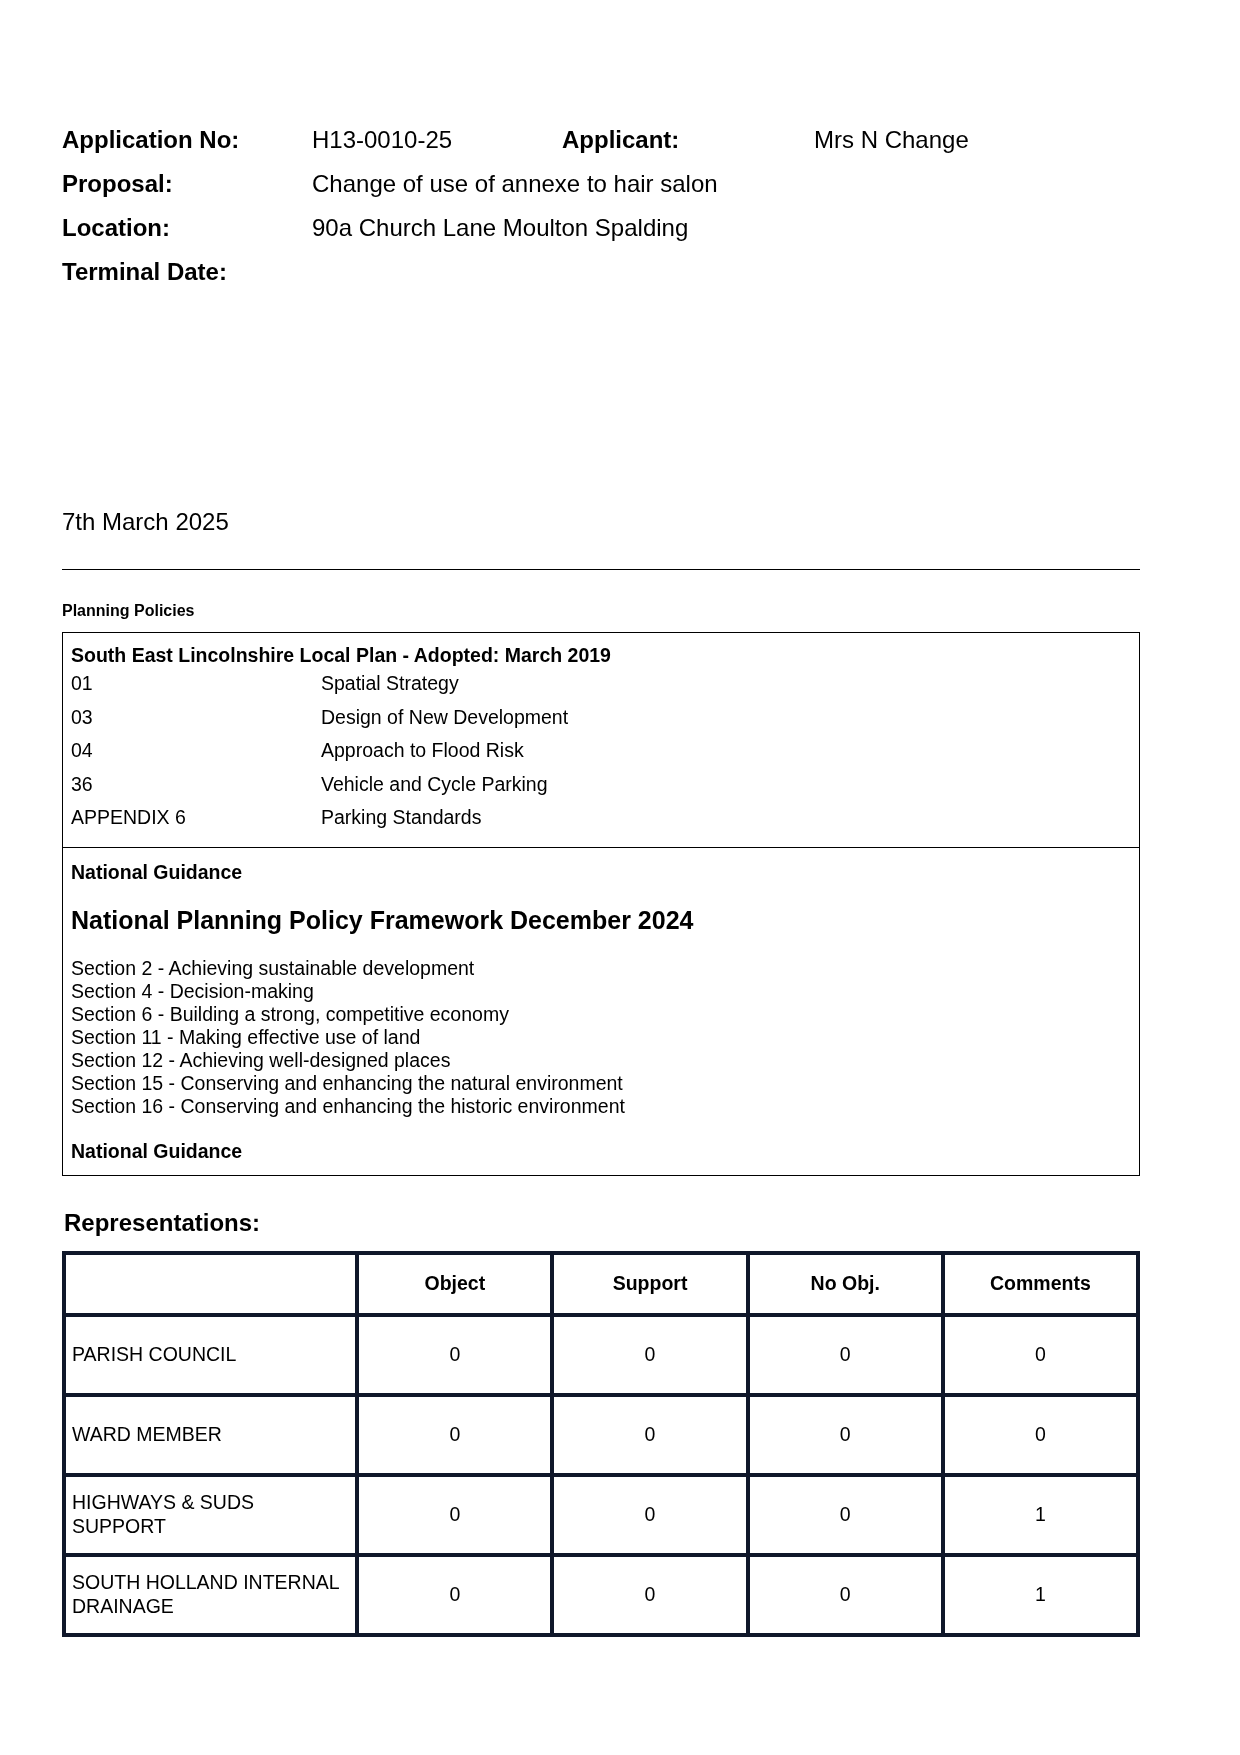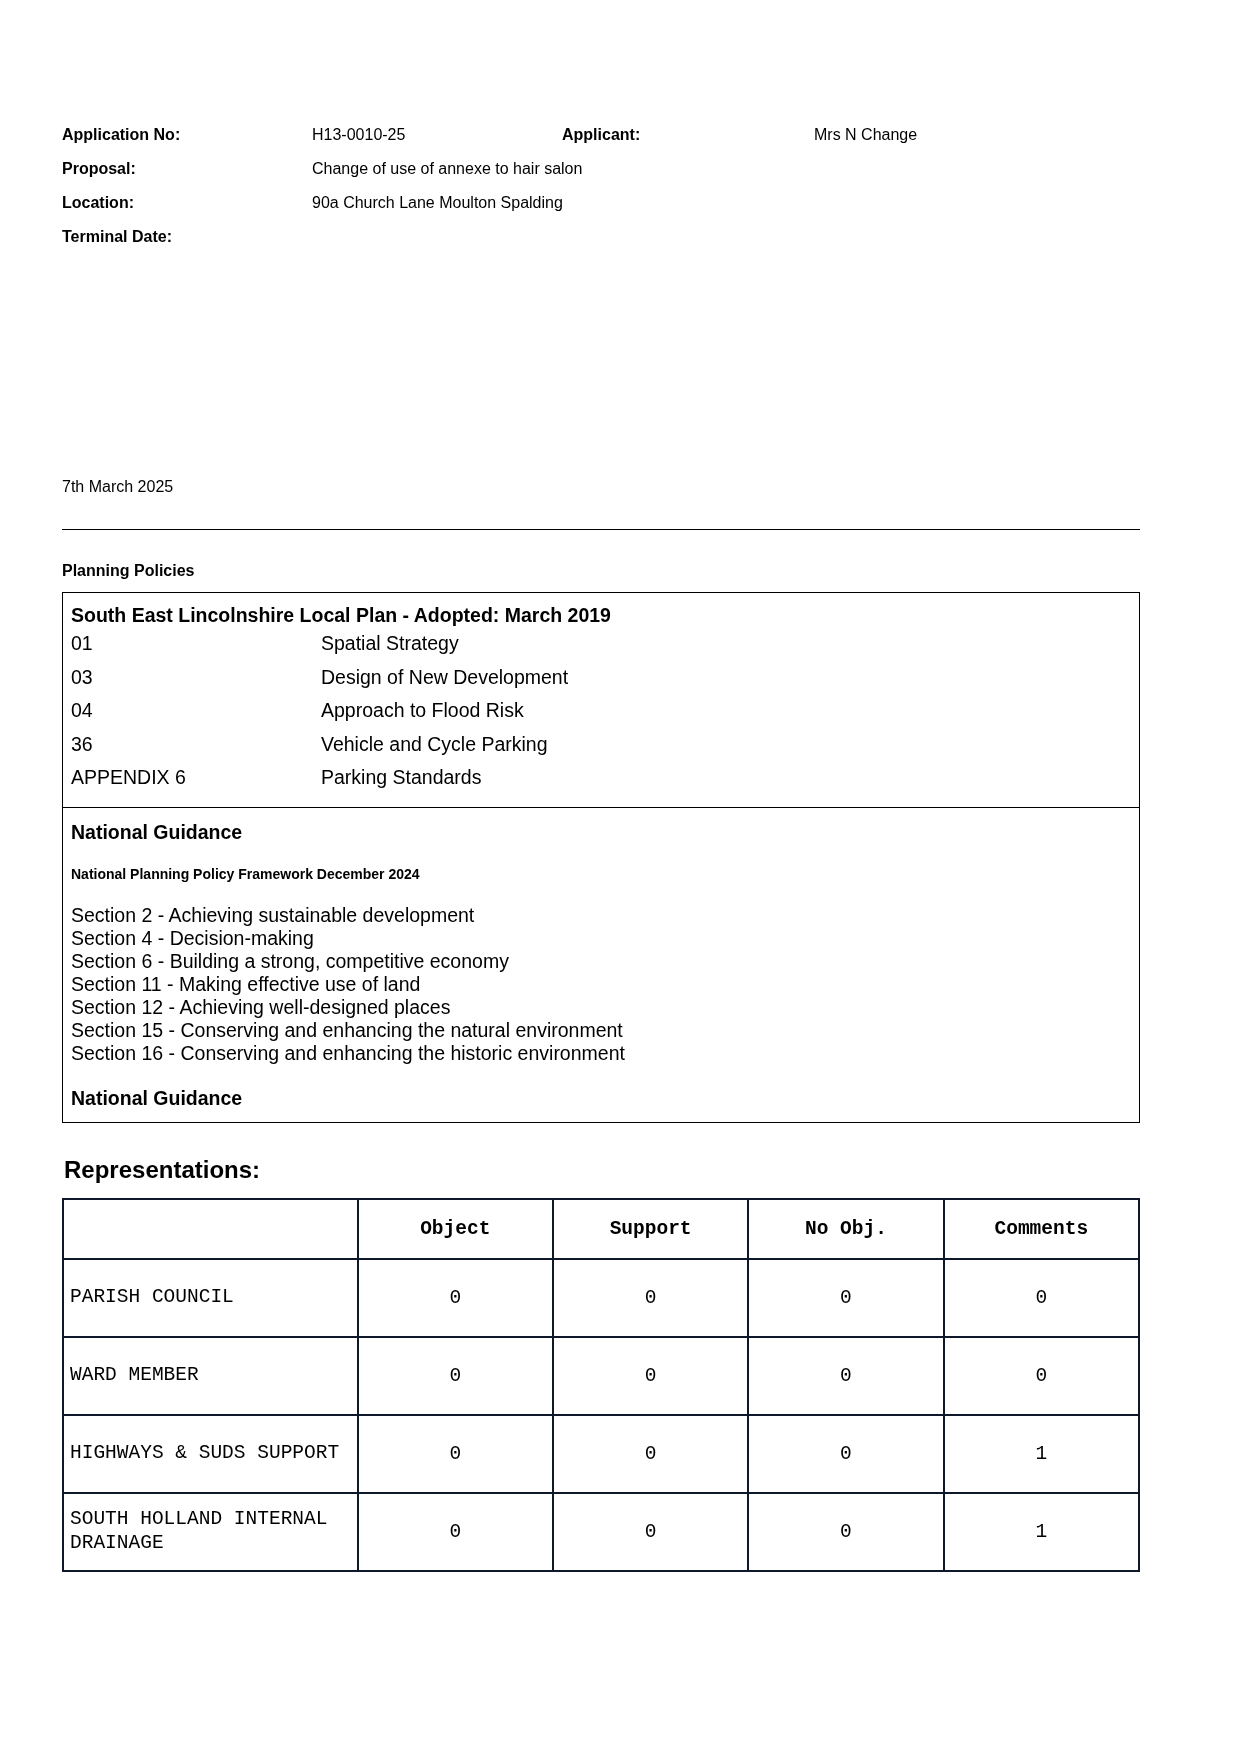--- a/index.html
+++ b/index.html
@@ -32,21 +32,21 @@
   
   .details {
     margin-top: 34px;
     border-bottom: 1px solid #000;
     padding-bottom: 33px;
   }
   .det-row {
     display: flex;
     align-items: baseline;
     margin-bottom: 16px;
-    font-size: 16px;
+    font-size: 24px;
   }
   .det-row:last-child { margin-bottom: 0; flex-direction: column; }
   .det-label {
     font-weight: bold;
     width: 250px;
     flex: 0 0 250px;
   }
   .det-value {
     flex: 0 0 250px;
     width: 250px;
@@ -92,21 +92,21 @@
   }
   .policy-desc { flex: 1 1 auto; }
 
   .ng-head {
     font-weight: bold;
     font-size: 19.5px;
     margin: 2px 0 22px 0;
   }
   .ng-sub {
     font-weight: bold;
-    font-size: 14px;
+    font-size: 25px;
     margin: 0 0 22px 0;
   }
   .ng-list {
     font-size: 19.5px;
     line-height: 1.18;
     margin-bottom: 22px;
   }
   .ng-foot {
     font-weight: bold;
     font-size: 19.5px;
@@ -118,23 +118,22 @@
     font-weight: bold;
     font-size: 24px;
     margin: 33px 0 14px 2px;
   }
   table.reps {
     border-collapse: collapse;
     width: 100%;
     font-size: 19.5px;
   }
   table.reps th, table.reps td {
-    border: 2px solid #0f172a;
+    border: 4px solid #0f172a;
     padding: 0;
-    font-family: Liberation Mono, monospace;
   }
   table.reps th {
     font-weight: bold;
     text-align: center;
     height: 58px;
     vertical-align: middle;
   }
   table.reps td.name {
     text-align: left;
     padding: 0 6px;

